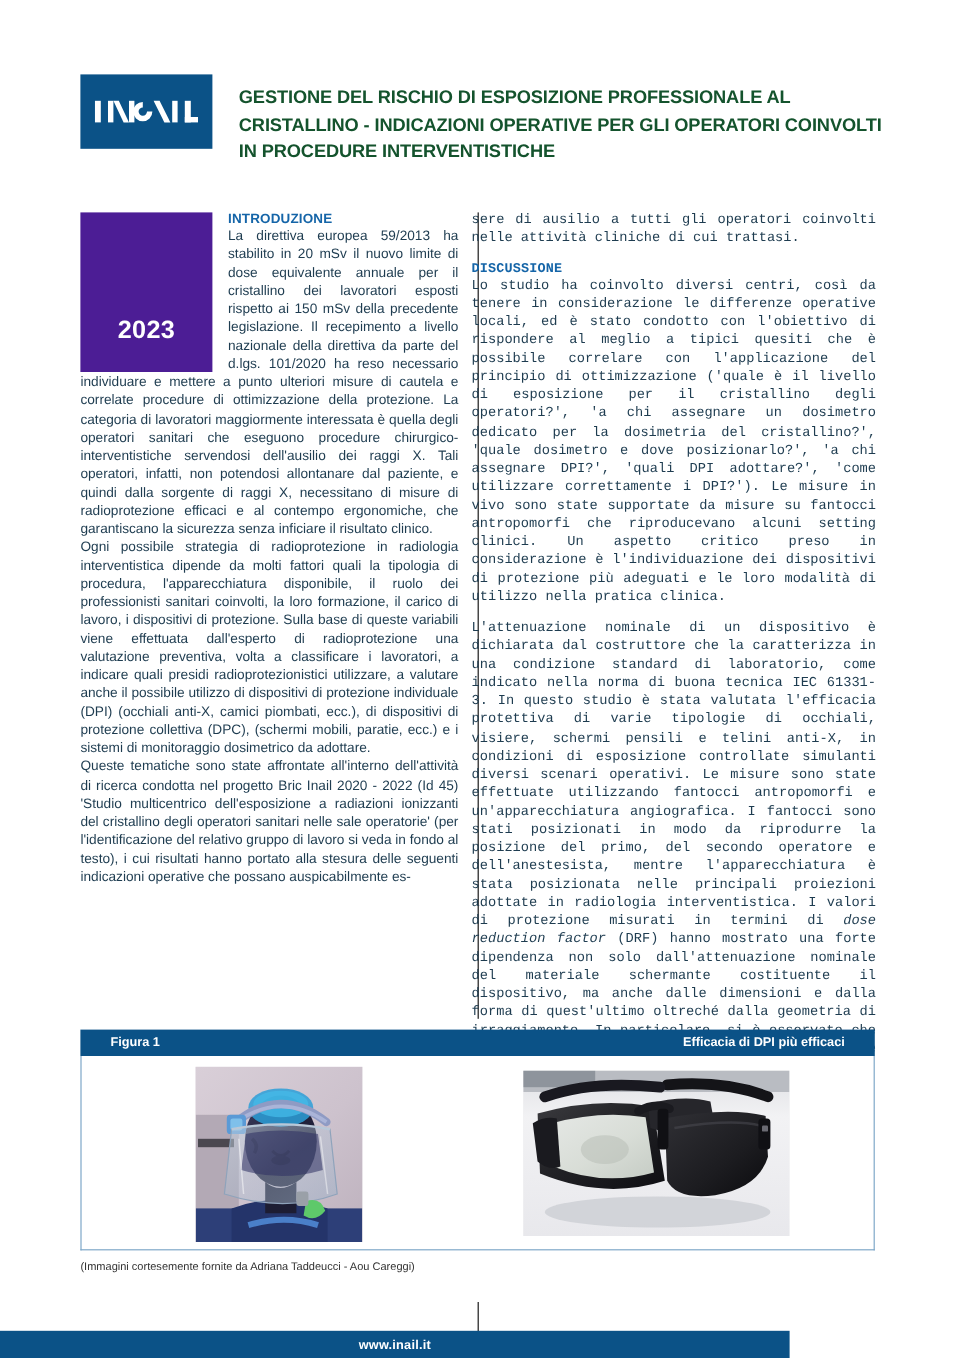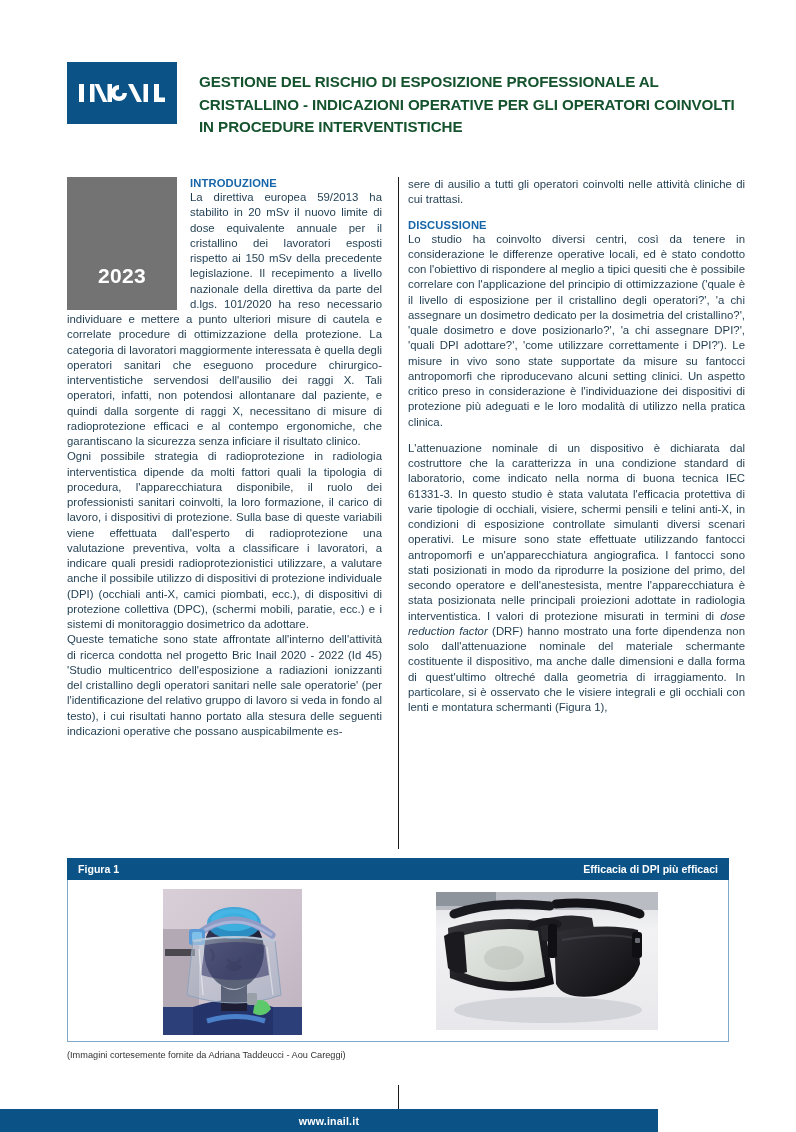--- a/index.html
+++ b/index.html
@@ -55,21 +55,21 @@
     letter-spacing: -0.1px;
   }
 
   
   .year-box {
     position: absolute;
     left: 67px;
     top: 177px;
     width: 110px;
     height: 133px;
-    background: #737373;
+    background: #4c1d95;
     color: #ffffff;
   }
   .year-label {
     position: absolute;
     left: 0;
     right: 0;
     bottom: 22px;
     text-align: center;
     font-size: 21px;
     font-weight: bold;
@@ -87,23 +87,24 @@
   }
 
   .col-left {
     position: absolute;
     left: 67px;
     top: 177px;
     width: 315px;
   }
   .col-right {
     position: absolute;
-    left: 408px;
+    left: 393px;
     top: 177px;
     width: 337px;
+    font-family: Liberation Mono, monospace;
   }
 
   .shape-year {
     float: left;
     width: 123px;
     height: 134px;
     shape-outside: margin-box;
   }
 
   .sec-head {
@@ -138,21 +139,21 @@
     top: 858px;
     width: 662px;
   }
   .fig-bar {
     height: 22px;
     background: #0b5287;
     color: #ffffff;
     display: flex;
     align-items: center;
     justify-content: space-between;
-    padding: 0 11px;
+    padding: 0 25px;
     box-sizing: border-box;
     font-size: 10.6px;
     font-weight: bold;
   }
   .fig-body {
     height: 162px;
     border: 1px solid #7fa8c9;
     border-top: none;
     background: #ffffff;
     position: relative;

